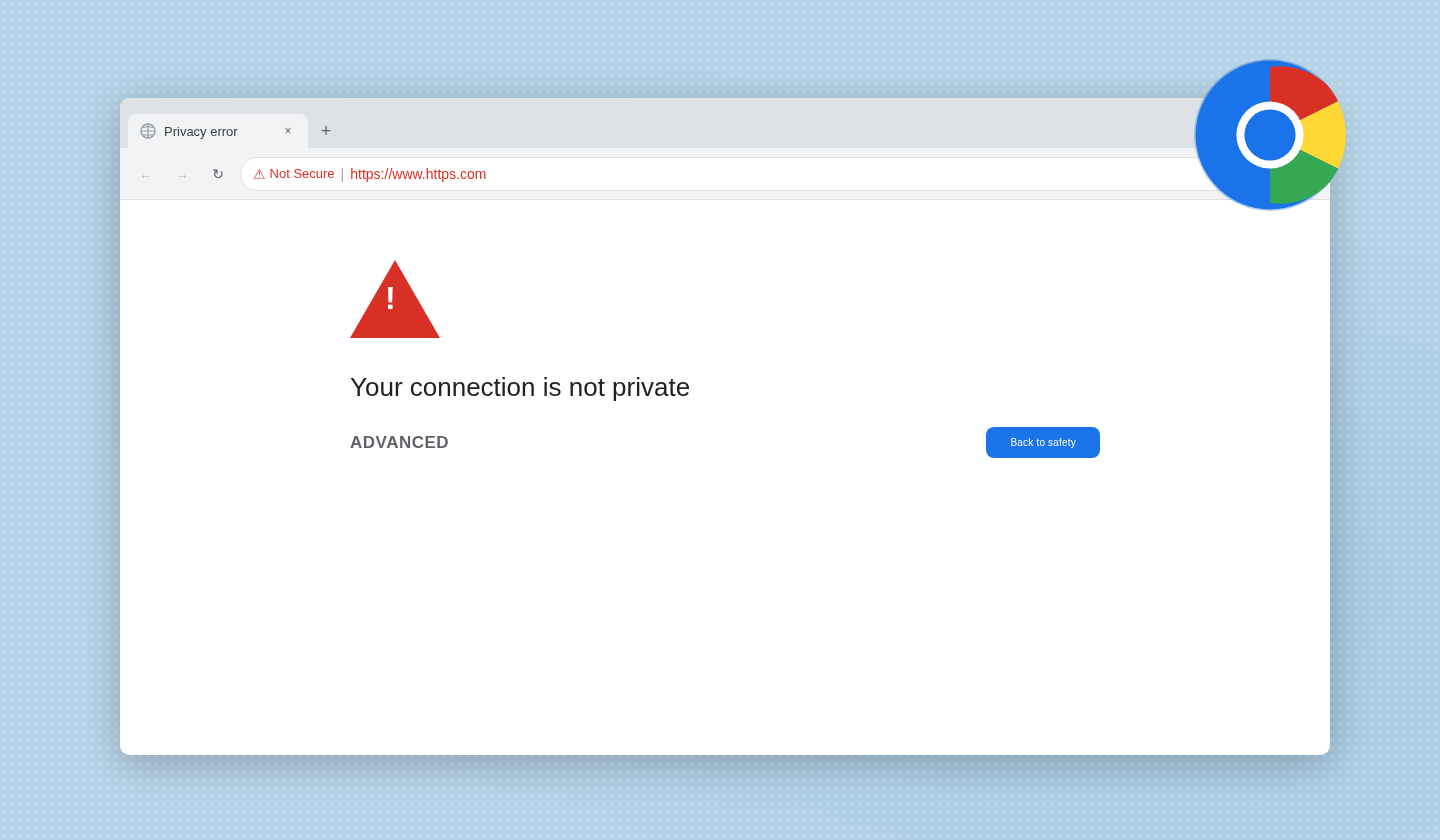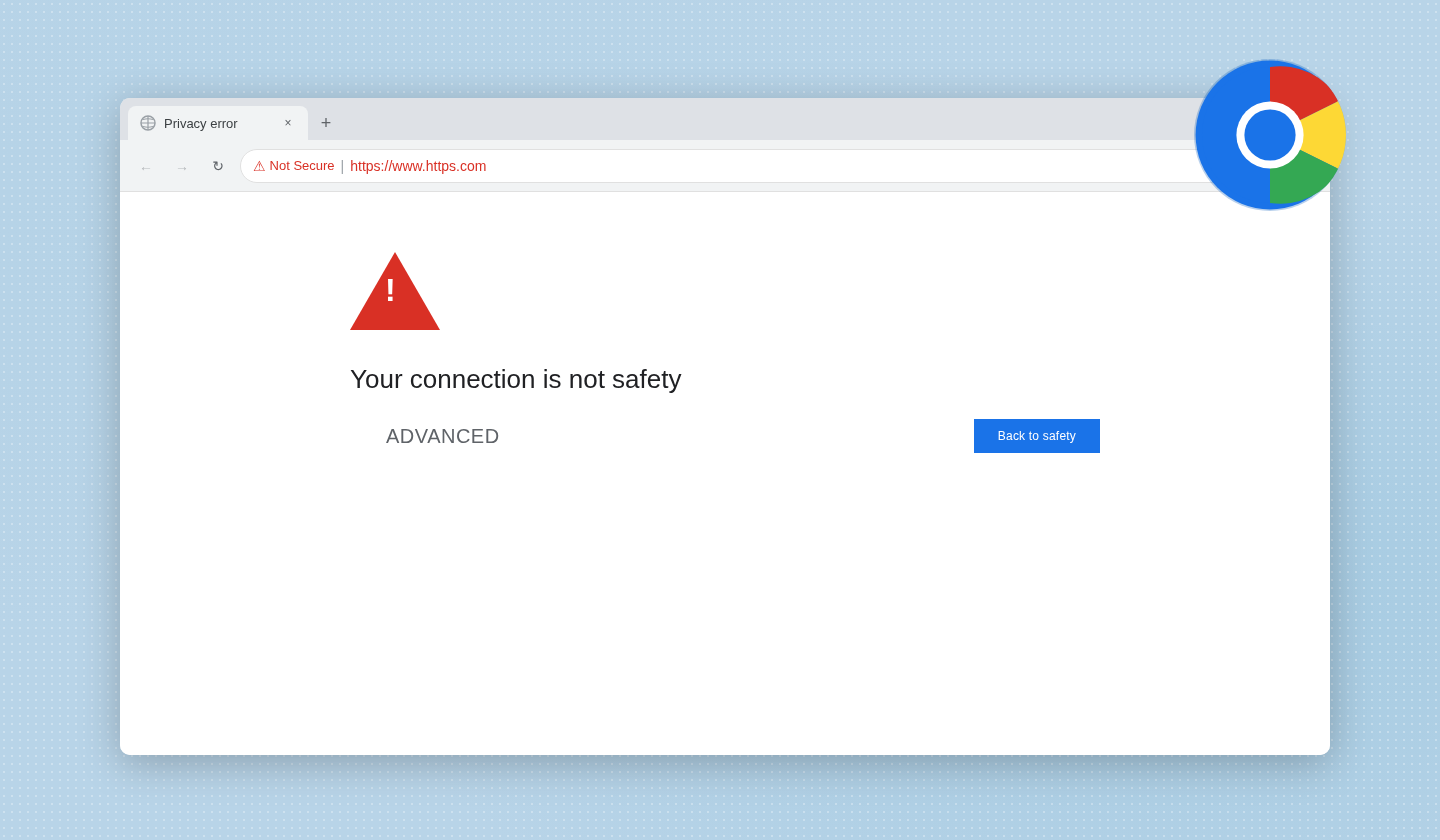--- a/index.html
+++ b/index.html
@@ -52,21 +52,21 @@
       border-radius: 10px;
       box-shadow: 0 8px 40px rgba(0,0,0,0.25);
       overflow: hidden;
       display: flex;
       flex-direction: column;
     }
 
     
     .tab-bar {
       background: #dee1e6;
-      height: 42px;
+      height: 50px;
       display: flex;
       align-items: flex-end;
       padding: 0 8px;
       flex-shrink: 0;
     }
 
     .tab {
       background: #f1f3f4;
       border-radius: 8px 8px 0 0;
       height: 34px;
@@ -245,37 +245,36 @@
       margin-bottom: 48px;
     }
 
     .error-actions {
       display: flex;
       justify-content: space-between;
       align-items: center;
     }
 
     .advanced-link {
-      font-size: 20px;
+      font-size: 17px;
       color: #5f6368;
       letter-spacing: 0.5px;
       cursor: pointer;
       text-transform: uppercase;
       text-decoration: none;
-      font-weight: 400;
-      margin-left: 36px;
+      font-weight: 700;
     }
 
     .back-to-safety-btn {
       background: #1a73e8;
       color: white;
       border: none;
-      border-radius: 0;
+      border-radius: 8px;
       padding: 10px 24px;
-      font-size: 12px;
+      font-size: 10px;
       font-weight: 500;
       cursor: pointer;
       letter-spacing: 0.2px;
     }
   </style>
 </head>
 <body>
 
 <div class="chrome-logo">
   <svg viewBox="0 0 200 200" xmlns="http://www.w3.org/2000/svg">
@@ -346,21 +345,21 @@
     </div>
   </div>
 
   <div class="page-content">
     <div class="error-container">
 
       <div class="warning-icon-container">
         <div class="warning-triangle"></div>
       </div>
 
-      <h1 class="error-heading">Your connection is not safety</h1>
+      <h1 class="error-heading">Your connection is not private</h1>
 
 
       <div class="error-actions">
         <a class="advanced-link">ADVANCED</a>
         <button class="back-to-safety-btn">Back to safety</button>
       </div>
 
     </div>
   </div>
 

